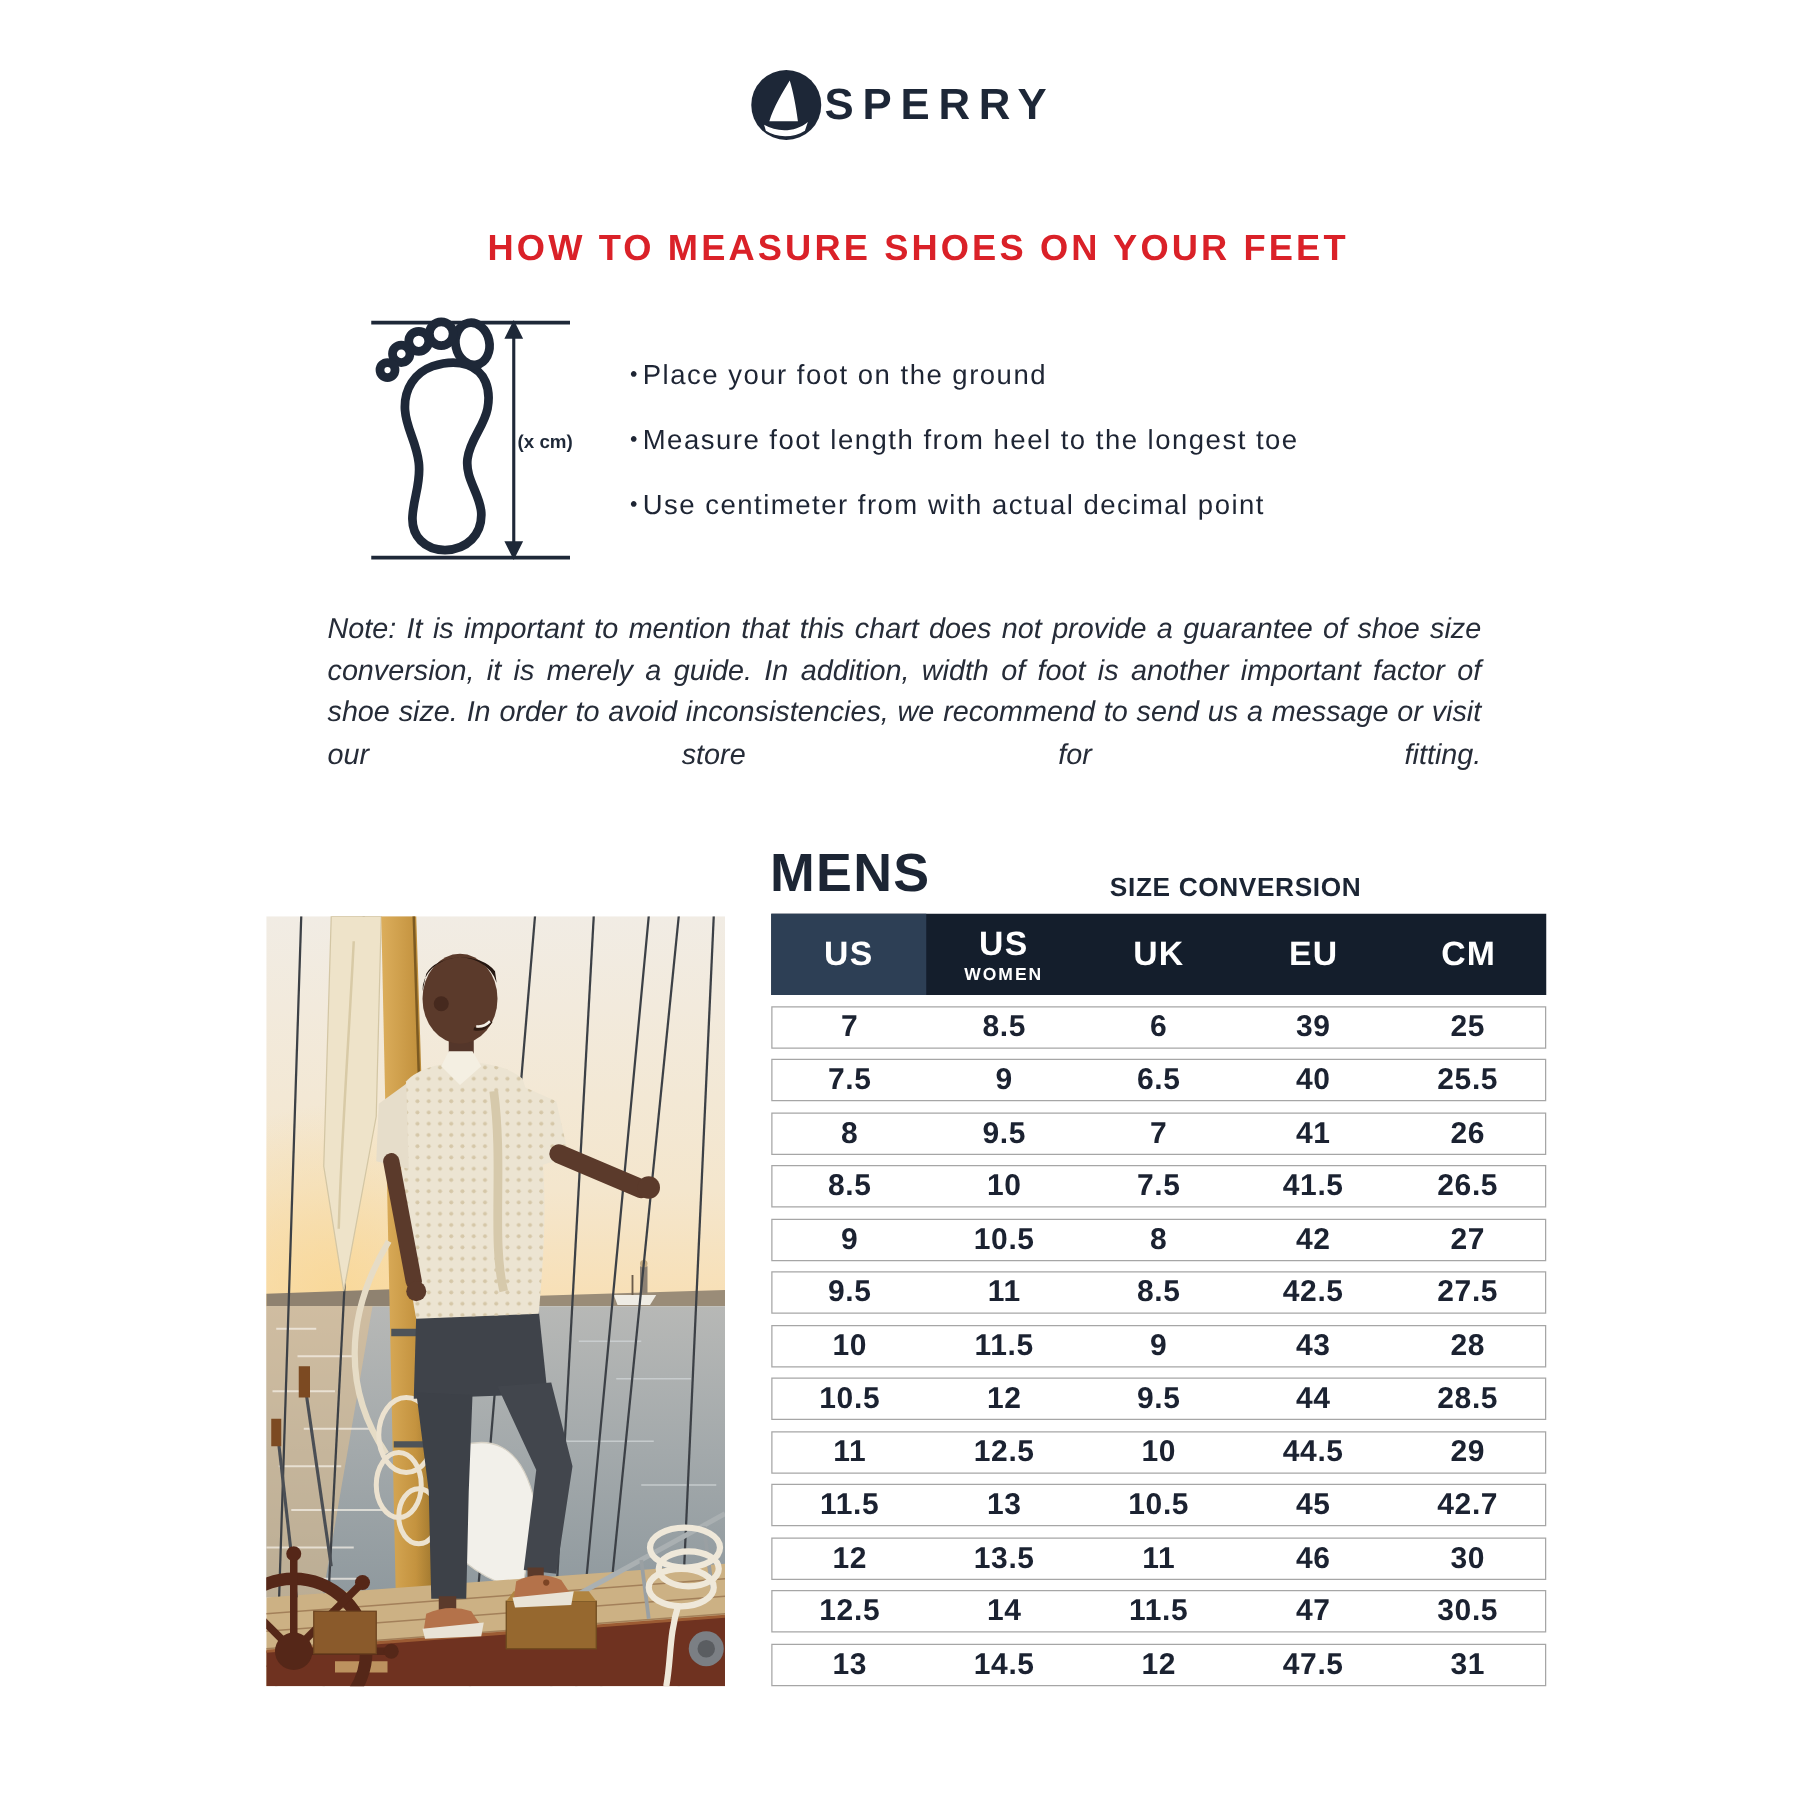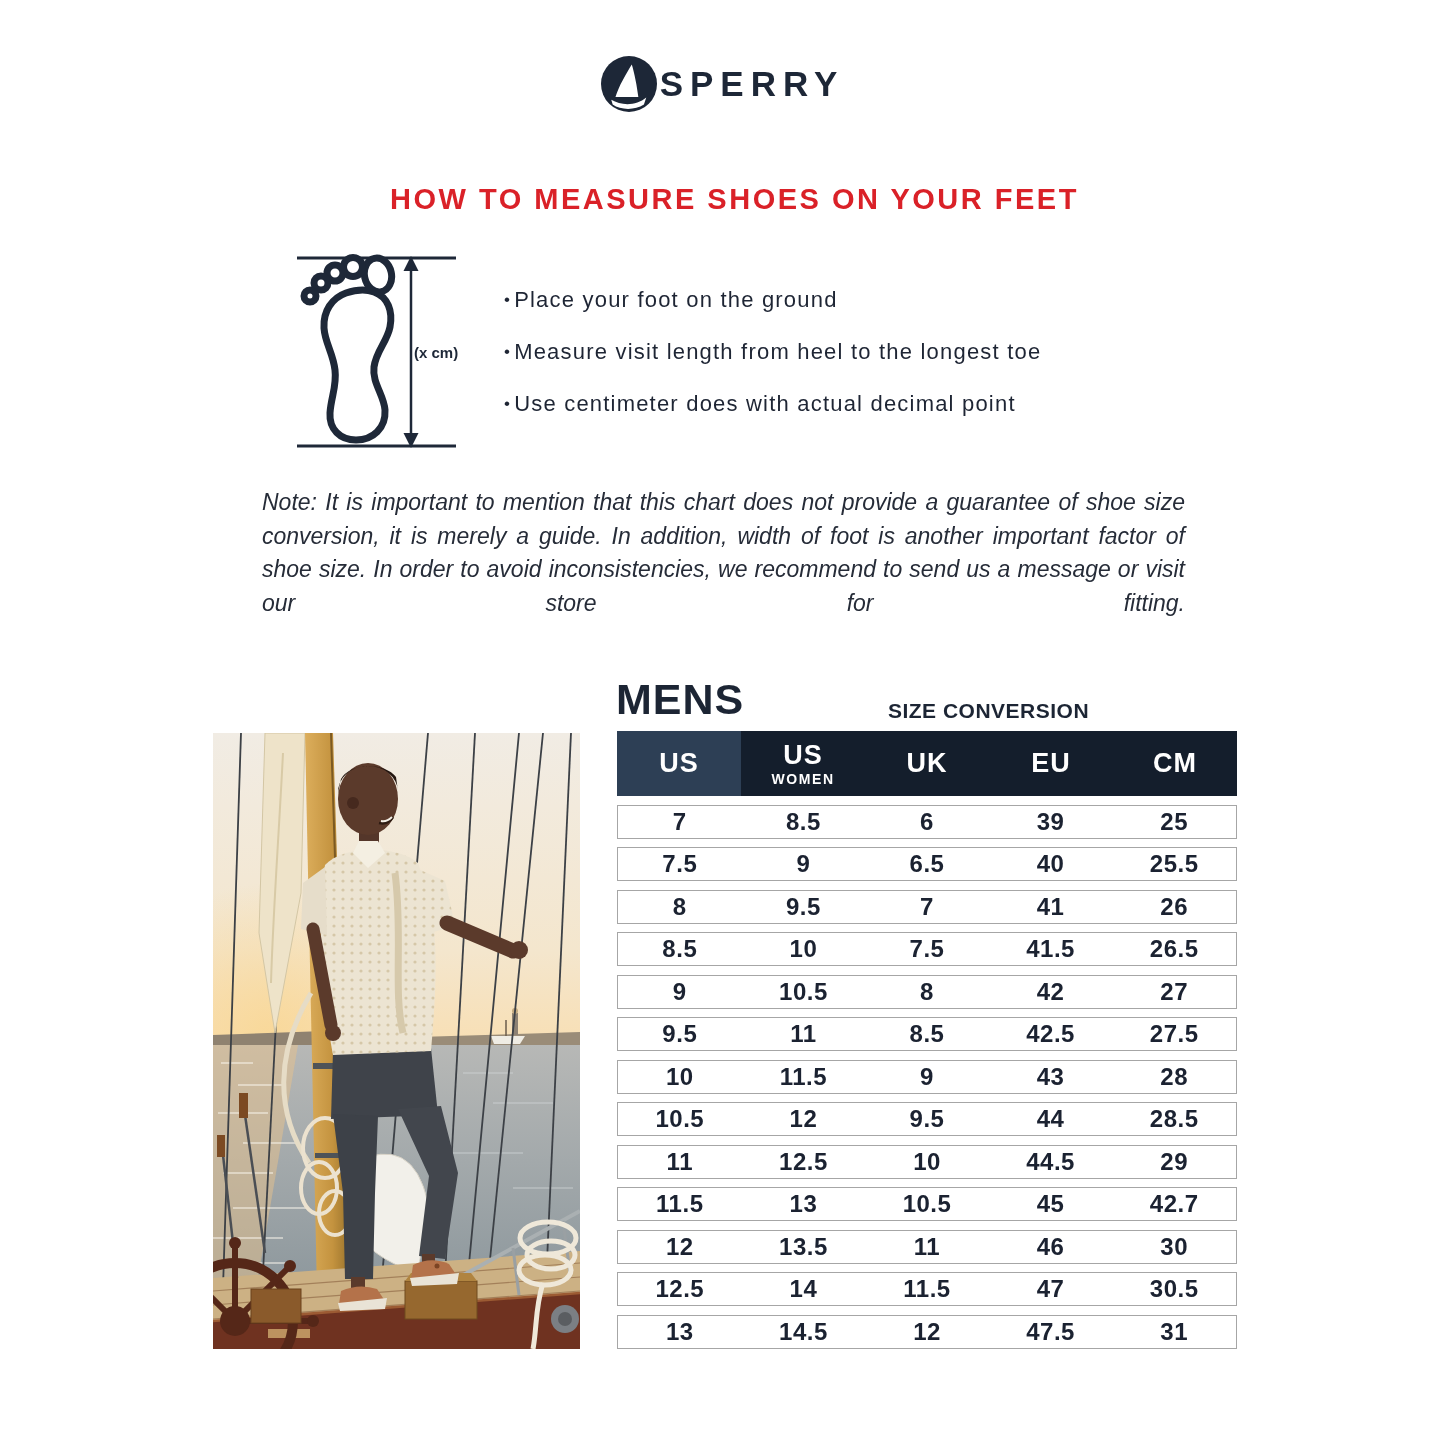--- a/index.html
+++ b/index.html
@@ -91,22 +91,22 @@
         <line x1="115" y1="14" x2="115" y2="194" stroke="#1e2838" stroke-width="2.5"></line>
         <polygon points="115,8 107.5,23 122.5,23" fill="#1e2838"></polygon>
         <polygon points="115,200 107.5,185 122.5,185" fill="#1e2838"></polygon>
       </g>
       <text x="118" y="110" font-size="15" font-weight="bold" fill="#1e2838">(x cm)</text>
     </svg>
   </div>
 
   <ul class="instructions">
       <li>Place your foot on the ground</li>
-      <li>Measure visit length from heel to the longest toe</li>
-      <li>Use centimeter does with actual decimal point</li>
+      <li>Measure foot length from heel to the longest toe</li>
+      <li>Use centimeter from with actual decimal point</li>
     </ul>
 
   <p class="note">Note: It is important to mention that this chart does not provide a guarantee of shoe size conversion, it is merely a guide. In addition, width of foot is another important factor of shoe size. In order to avoid inconsistencies, we recommend to send us a message or visit our store for fitting.</p>
 
   <div class="photo">
     <svg viewBox="0 0 367 616" preserveAspectRatio="none" aria-hidden="true">
       <defs>
         <linearGradient id="sky" x1="0" y1="0" x2="0" y2="1">
           <stop offset="0" stop-color="#f1ece4"></stop>
           <stop offset="0.7" stop-color="#f4e6cd"></stop>

